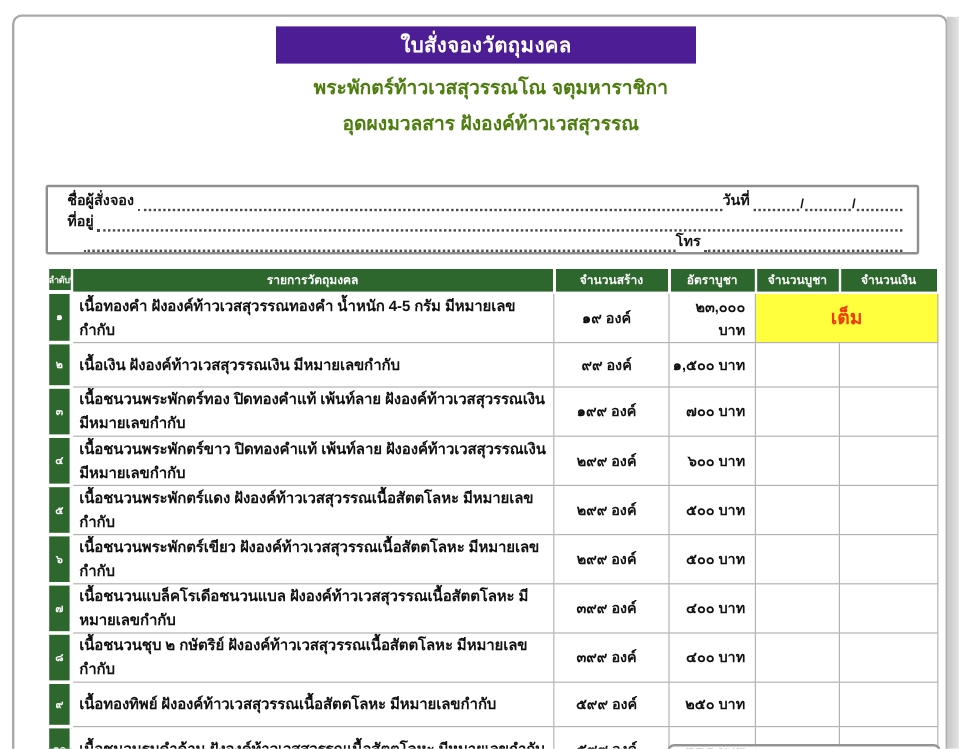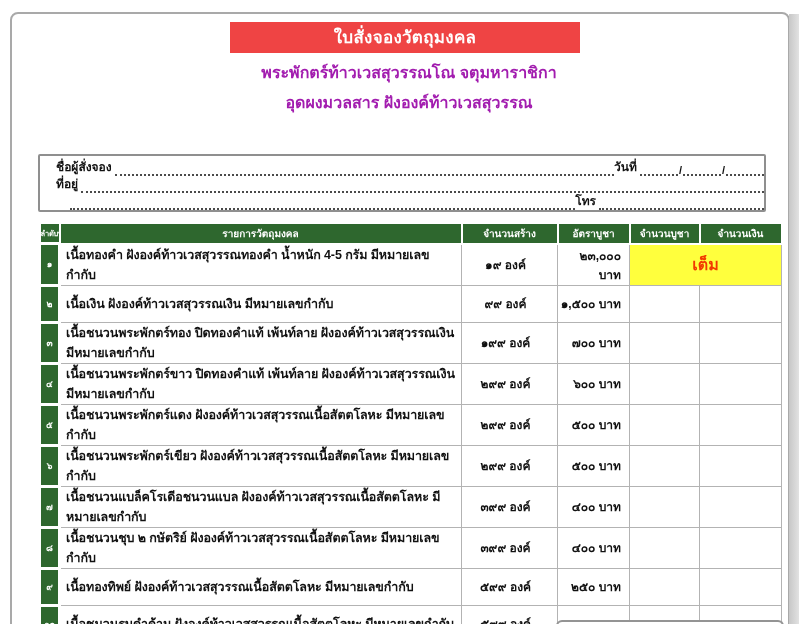--- a/index.html
+++ b/index.html
@@ -17,35 +17,35 @@
     border: 2px solid #a9a9a9; border-radius: 8px; background: #ffffff;
   }
   .edge-strip {
     position: absolute; left: 789px; top: 14px; width: 10px; height: 610px;
     background: linear-gradient(to right, #c7c7c7, #e2e2e2);
   }
 
   
   .banner {
     position: absolute; left: 230px; top: 22px; width: 350px; height: 31px;
-    background: #ef4444; color: #ffffff; font-weight: 700; font-size: 17px;
+    background: #4c1d95; color: #ffffff; font-weight: 700; font-size: 17px;
     text-align: center; line-height: 31px; letter-spacing: 0.3px;
   }
   .title1, .title2 {
     position: absolute; left: 38px; width: 742px; text-align: center;
-    font-weight: 700; font-size: 16px; color: #a21caf;
+    font-weight: 700; font-size: 16px; color: #4d7c0f;
   }
   .title1 { top: 60px; }
   .title2 { top: 90px; }
 
   
   .info-box {
     position: absolute; left: 38px; top: 154px; width: 728px; height: 58px;
     border: 2px solid #8f8f8f; border-radius: 2px; background: #fff;
-    box-sizing: border-box; padding: 3px 0 0 16px;
+    box-sizing: border-box; padding: 3px 12px 0 16px;
     display: flex; flex-direction: column; justify-content: space-around;
   }
   .fline { display: flex; align-items: flex-end; height: 17px; }
   .flabel { font-weight: 700; font-size: 12px; white-space: nowrap; padding: 0 3px 0 0; }
   .dots { border-bottom: 2px dotted #4a4a4a; height: 11px; display: inline-block; }
   .grow { flex: 1 1 auto; }
   .seg  { width: 38px; flex: 0 0 auto; }
   .phone-dots { width: 165px; flex: 0 0 auto; }
   .slash { font-weight: 700; font-size: 11px; padding: 0 1px; }
   .indent { margin-left: 14px; }

